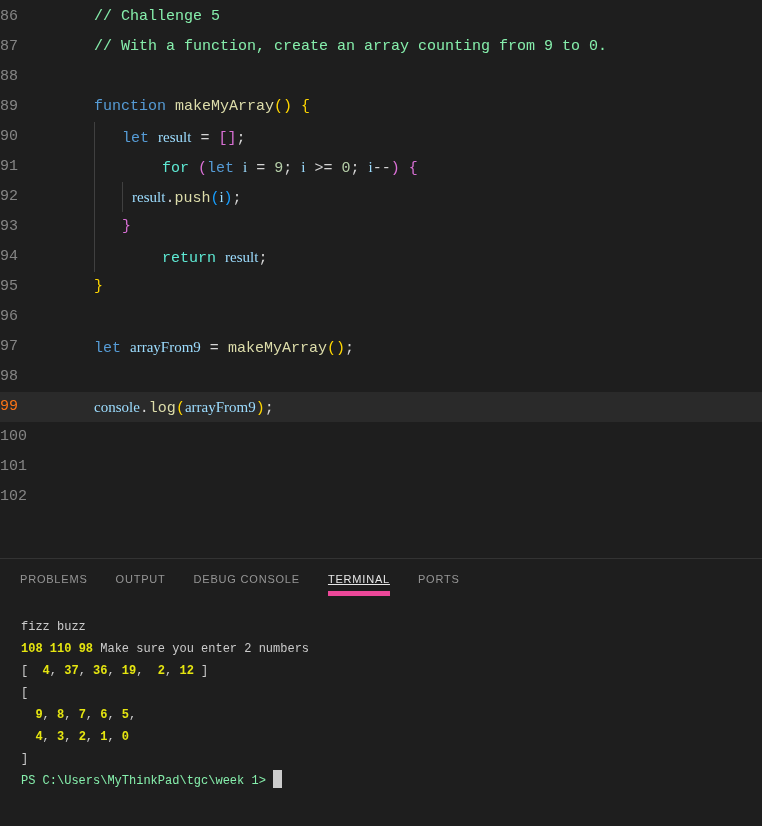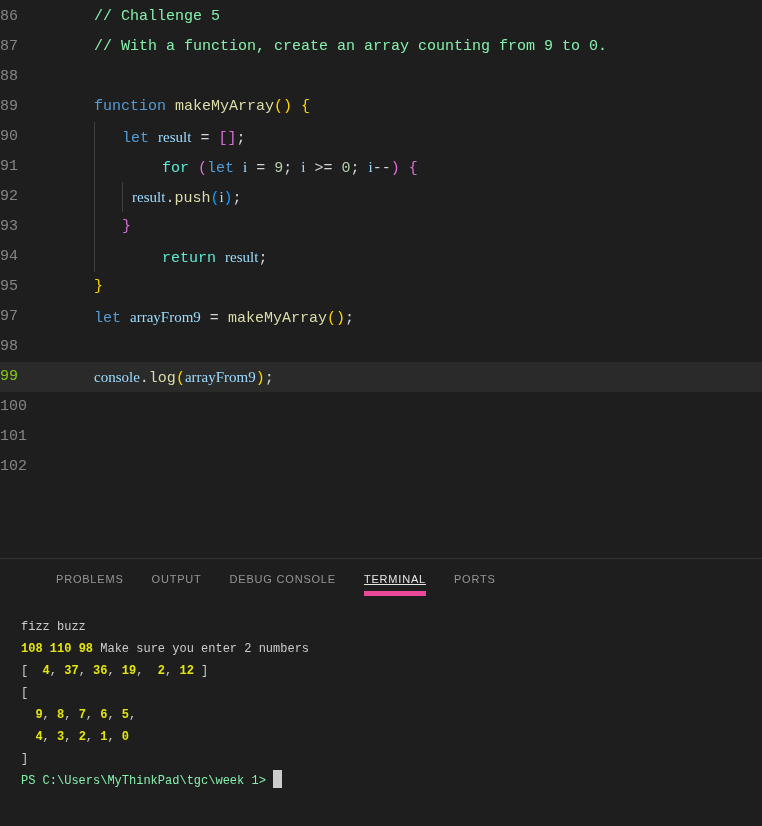--- a/index.html
+++ b/index.html
@@ -26,21 +26,21 @@
       white-space: pre;
     }
     .line-number {
       width: 58px;
       text-align: left;
       color: #858585;
       padding-right: 20px;
       user-select: none;
       flex-shrink: 0;
     }
-    .line-number.active { color: #84cc16; }
+    .line-number.active { color: #f97316; }
     .code-content { flex: 1; }
     .line.current {
       background: #2a2a2a;
     }
     .guide {
       display: inline-block;
       border-left: 1px solid #404040;
       height: 100%;
       vertical-align: top;
     }
@@ -62,21 +62,20 @@
       padding: 6px 0 0 0;
       height: 268px;
     }
     .tabs {
       display: flex;
       gap: 28px;
       padding: 8px 20px 4px 20px;
       font-family: -apple-system, 'Segoe UI', sans-serif;
       font-size: 11px;
       letter-spacing: 0.8px;
-      margin-left: 36px;
     }
     .tab {
       color: #969696;
       padding-bottom: 6px;
       cursor: pointer;
     }
     .tab.active {
       color: #e7e7e7;
       border-bottom: 5px solid #ec4899;
       text-decoration: underline;
@@ -105,20 +104,21 @@
     <div class="line"><div class="line-number">86</div><div class="code-content"><span>    </span><span class="comment">// Challenge 5</span></div></div>
     <div class="line"><div class="line-number">87</div><div class="code-content"><span>    </span><span class="comment">// With a function, create an array counting from 9 to 0.</span></div></div>
     <div class="line"><div class="line-number">88</div><div class="code-content"></div></div>
     <div class="line"><div class="line-number">89</div><div class="code-content"><span>    </span><span class="keyword">function</span><span class="op"> </span><span class="func">makeMyArray</span><span class="paren">()</span><span class="op"> </span><span class="paren">{</span></div></div>
     <div class="line"><div class="line-number">90</div><div class="code-content"><span>    </span><span class="guide"></span><span>   </span><span class="keyword">let</span><span class="op"> </span><span class="var">result</span><span class="op"> = </span><span class="paren2">[]</span><span class="op">;</span></div></div>
     <div class="line"><div class="line-number">91</div><div class="code-content"><span>    </span><span class="guide"></span><span>   </span><span class="control">for</span><span class="op"> </span><span class="paren2">(</span><span class="keyword">let</span><span class="op"> </span><span class="var">i</span><span class="op"> = </span><span class="num">9</span><span class="op">; </span><span class="var">i</span><span class="op"> &gt;= </span><span class="num">0</span><span class="op">; </span><span class="var">i</span><span class="op">--</span><span class="paren2">)</span><span class="op"> </span><span class="paren2">{</span></div></div>
     <div class="line"><div class="line-number">92</div><div class="code-content"><span>    </span><span class="guide"></span><span>   </span><span class="guide"></span><span> </span><span class="var">result</span><span class="op">.</span><span class="func">push</span><span class="paren3">(</span><span class="var">i</span><span class="paren3">)</span><span class="op">;</span></div></div>
     <div class="line"><div class="line-number">93</div><div class="code-content"><span>    </span><span class="guide"></span><span>   </span><span class="paren2">}</span></div></div>
     <div class="line"><div class="line-number">94</div><div class="code-content"><span>    </span><span class="guide"></span><span>   </span><span class="control">return</span><span class="op"> </span><span class="var">result</span><span class="op">;</span></div></div>
     <div class="line"><div class="line-number">95</div><div class="code-content"><span>    </span><span class="paren">}</span></div></div>
+    <div class="line"><div class="line-number">96</div><div class="code-content"></div></div>
     <div class="line"><div class="line-number">97</div><div class="code-content"><span>    </span><span class="keyword">let</span><span class="op"> </span><span class="var">arrayFrom9</span><span class="op"> = </span><span class="func">makeMyArray</span><span class="paren">()</span><span class="op">;</span></div></div>
     <div class="line"><div class="line-number">98</div><div class="code-content"></div></div>
     <div class="line current"><div class="line-number active">99</div><div class="code-content"><span>    </span><span class="var">console</span><span class="op">.</span><span class="func">log</span><span class="paren">(</span><span class="var">arrayFrom9</span><span class="paren">)</span><span class="op">;</span></div></div>
     <div class="line"><div class="line-number">100</div><div class="code-content"></div></div>
     <div class="line"><div class="line-number">101</div><div class="code-content"></div></div>
     <div class="line"><div class="line-number">102</div><div class="code-content"></div></div>
   </div>
 
 <div class="panel">
   <div class="tabs" id="tabs">

